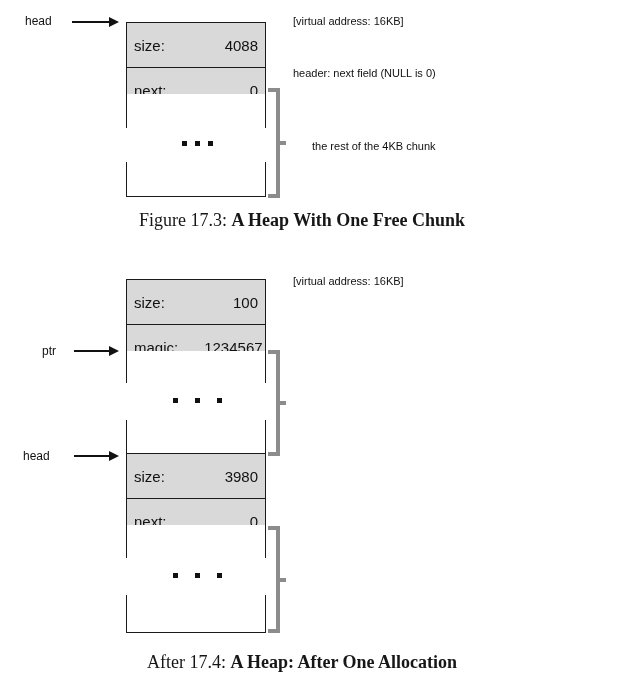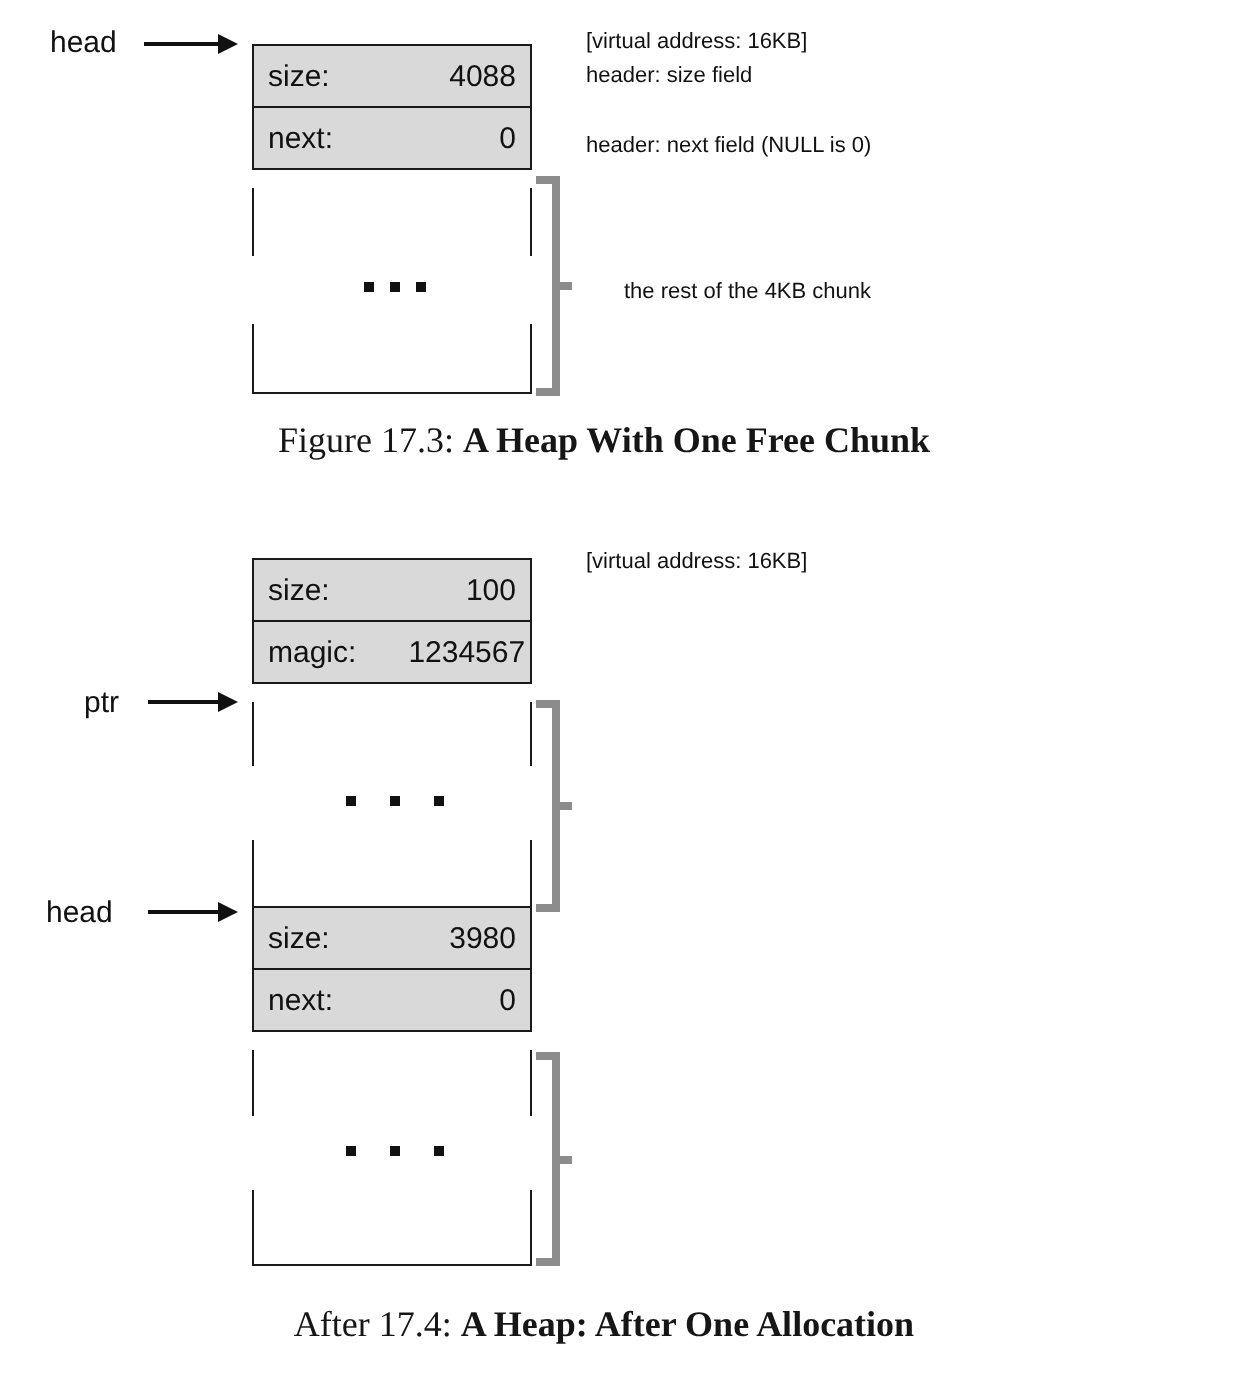--- a/index.html
+++ b/index.html
@@ -13,39 +13,39 @@
     position:relative;
     width:624px;height:692px;
     background:#fff;
     font-family:"Liberation Sans",sans-serif;
     color:var(--text);
     overflow:hidden;
   }
   
   .ptr-label{
     position:absolute;
-    font-size:15px;line-height:17px;
+    font-size:12px;line-height:17px;
     white-space:nowrap;
   }
   
   .arrow{position:absolute;height:10px;}
   .arrow .shaft{position:absolute;left:0;right:9px;top:4px;height:2px;background:var(--text);}
   .arrow .tip{
     position:absolute;right:0;top:0;width:0;height:0;
     border-left:10px solid var(--text);
     border-top:5px solid transparent;
     border-bottom:5px solid transparent;
   }
   
   .mem-header{
     position:absolute;width:140px;box-sizing:border-box;
     border:1.5px solid var(--line);
   }
   .mem-row{
-    height:30px;
+    height:44px;
     display:flex;justify-content:space-between;align-items:center;
     padding:0 7px;
     background:var(--row-fill);
     font-size:15px;
   }
   .mem-row + .mem-row{border-top:1.5px solid var(--line);gap:26px;}
   
   .seg{
     position:absolute;width:140px;box-sizing:border-box;
     border-left:1.5px solid var(--line);
@@ -111,21 +111,20 @@
 
   <div class="bracket" style="left:268px;top:88px;height:110px">
     <i class="bar"></i>
       <i class="cap-top"></i>
       <i class="cap-bot"></i>
       <i class="tick"></i>
   </div>
 
   <div class="note" style="left:293px;top:13px">
     <div>[virtual address: 16KB]</div>
-    <div>header: size field</div>
   </div>
   <div class="note" style="left:293px;top:65px">header: next field (NULL is 0)</div>
   <div class="note" style="left:312px;top:138px">the rest of the 4KB chunk</div>
 
   <div class="caption" style="top:210px">
     <span>Figure 17.3:</span>
     <span class="title">A Heap With One Free Chunk</span>
   </div>
 
   <span class="ptr-label" style="left:42px;top:343px">ptr</span>

